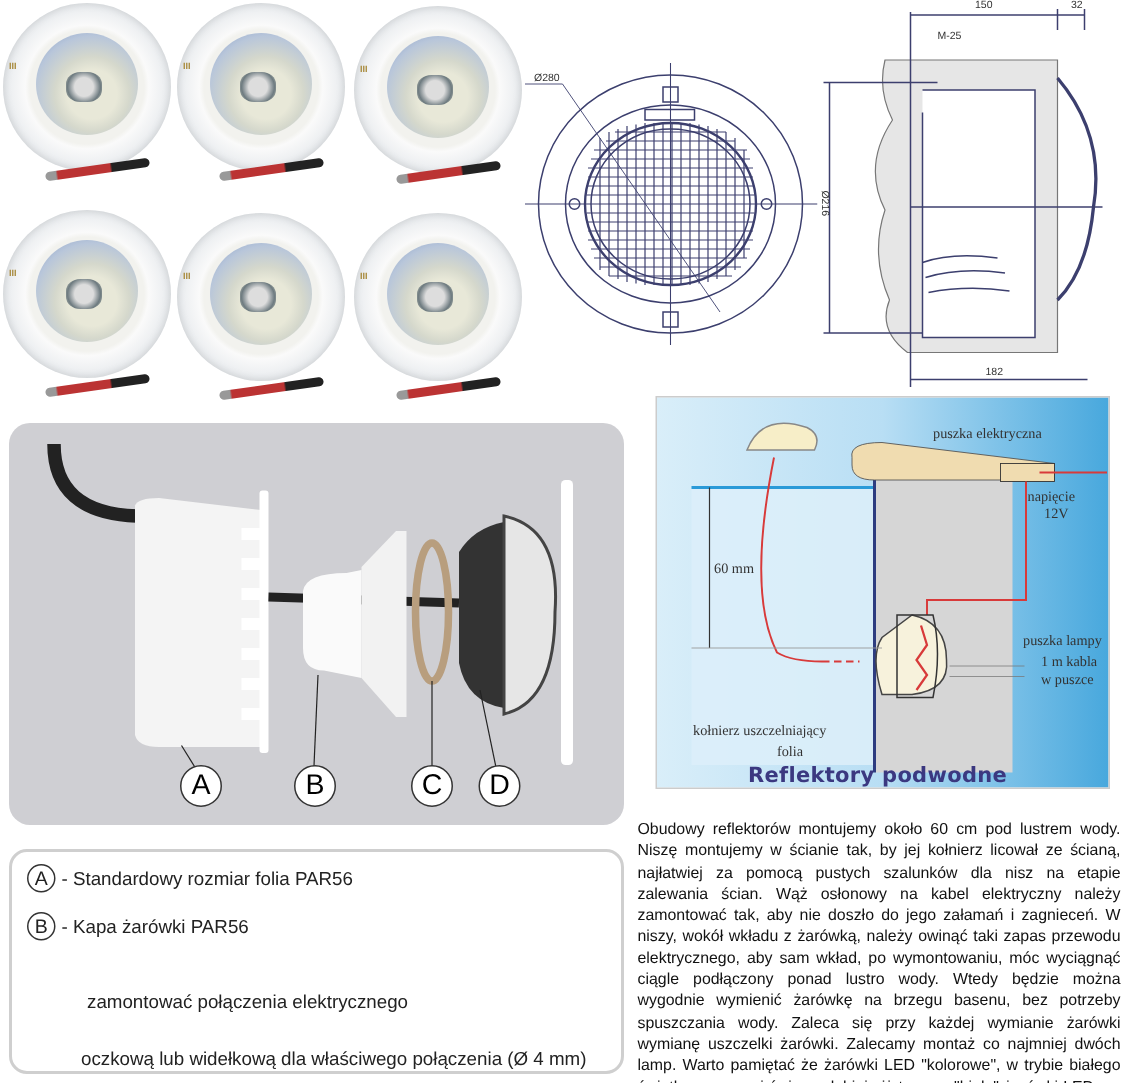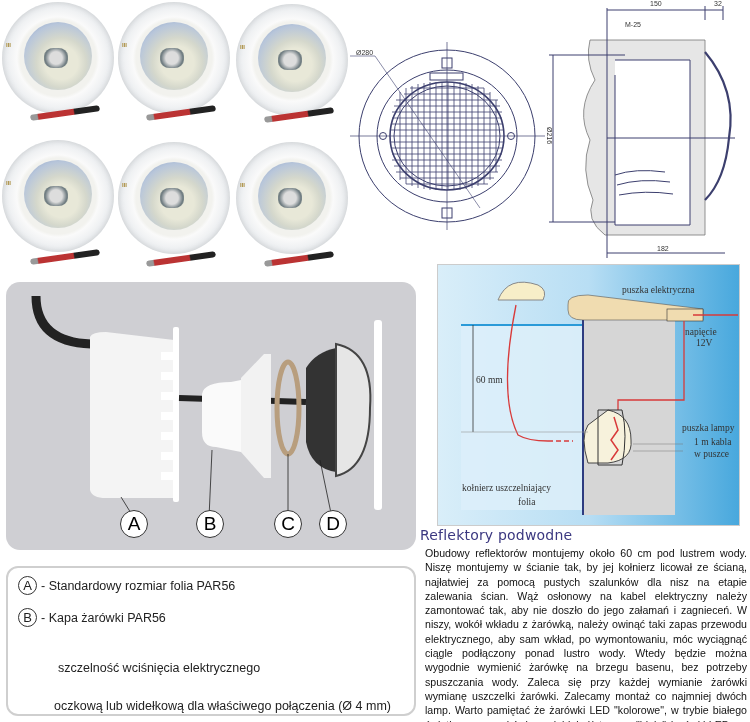--- a/index.html
+++ b/index.html
@@ -32,21 +32,21 @@
   .badge { display: inline-block; width: 19px; height: 19px; border: 1.5px solid #333; border-radius: 50%;
     text-align: center; line-height: 17px; font-size: 13px; margin-right: 4px; vertical-align: middle; }
   .legend-text { vertical-align: middle; }
   .legend-cont { position: absolute; left: 50px; font-size: 12.5px; color: #222; }
 
   
   .pool { left: 437px; top: 264px; width: 303px; height: 262px; border: 1px solid #ccc;
     background: linear-gradient(90deg, #d9eef9 0%, #b8def4 50%, #48a8dd 100%); overflow: hidden; }
   .pool-label { position: absolute; font-size: 9.5px; color: #333; font-family: Liberation Serif, serif; }
 
-  .title { left: 420px; top: 527px; width: 330px; text-align: left; font-size: 14px; font-weight: normal;
+  .title { left: 420px; top: 509px; width: 330px; text-align: center; font-size: 14px; font-weight: bold;
     color: #3b3880; font-family: "DejaVu Sans", sans-serif; letter-spacing: 0.2px; }
   .body-text { left: 425px; top: 546px; width: 322px; font-size: 10.6px; line-height: 14.3px; color: #111;
     text-align: justify; font-family: "Liberation Sans", sans-serif; }
 </style>
 </head>
 <body>
 
 <div class="abs photos">
   <div class="lamp" style="left:2px;top:2px">
       <div class="ring"></div>
@@ -210,21 +210,21 @@
   <span class="abs badge" style="left:313px;top:228px;width:28px;height:28px;line-height:26px;font-size:19px;background:#fff">D</span>
 </div>
 
 <div class="abs legend">
   <div class="legend-row" style="top:8px">
     <span class="badge">A</span><span class="legend-text">- Standardowy rozmiar folia PAR56</span>
   </div>
   <div class="legend-row" style="top:40px">
     <span class="badge">B</span><span class="legend-text">- Kapa żarówki PAR56</span>
   </div>
-  <div class="legend-cont" style="top:93px">szczelność wciśnięcia elektrycznego</div>
+  <div class="legend-cont" style="top:93px">zamontować połączenia elektrycznego</div>
   <div class="legend-cont" style="top:131px;left:46px">oczkową lub widełkową dla właściwego połączenia (Ø 4 mm)</div>
 </div>
 
 <div class="abs pool">
   <svg width="303" height="262" viewBox="0 0 303 262" style="position:absolute;left:0;top:0">
     <rect x="23" y="60" width="122" height="185" fill="#dbeef9" opacity="0.9"></rect>
     <line x1="23" y1="60" x2="145" y2="60" stroke="#2a9ad8" stroke-width="2"></line>
     <rect x="145" y="50" width="92" height="200" fill="#d6d6d6"></rect>
     <line x1="145" y1="55" x2="145" y2="250" stroke="#2d3c80" stroke-width="2"></line>
     <path d="M130 40 Q128 30 150 30 L265 44 L265 55 L145 55 Q130 55 130 45 Z" fill="#f0dcb0" stroke="#555" stroke-width="0.6"></path>

